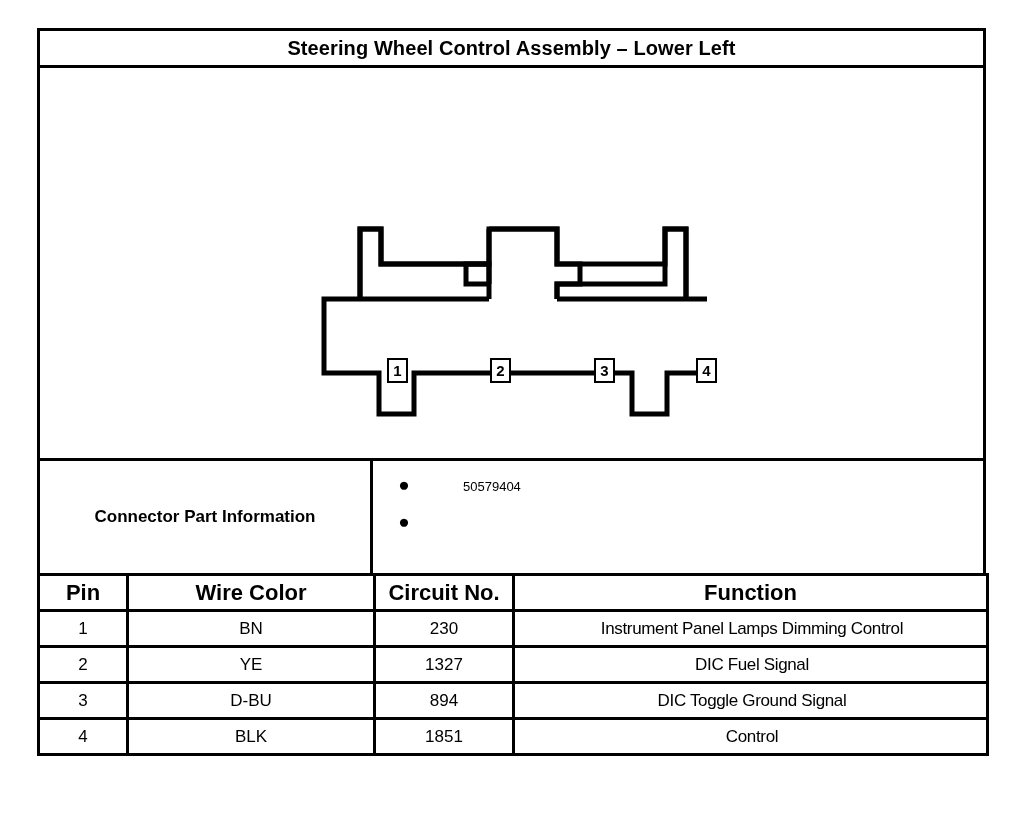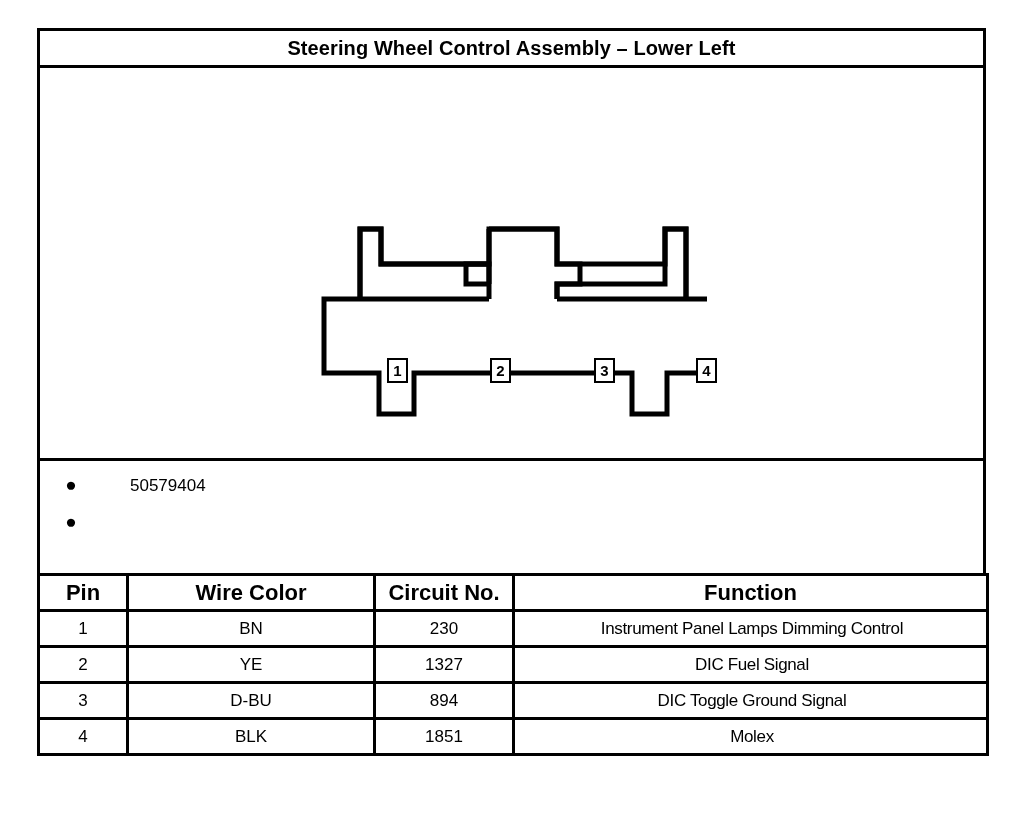--- a/index.html
+++ b/index.html
@@ -113,21 +113,21 @@
   }
   .bullet-dot {
     width: 46px;
     text-align: center;
     font-size: 19px;
     line-height: 1;
     padding-left: 16px;
     box-sizing: border-box;
   }
   .bullet-text {
-    font-size: 17px;
+    font-size: 13px;
     padding-left: 44px;
     white-space: nowrap;
   }
 
   
   .pin-table {
     position: absolute;
     left: 0;
     top: 545px;
     width: 949px;
@@ -227,20 +227,21 @@
     </div>
     <div class="pin-box" style="left:554px; top:290px;">
       <span>3</span>
     </div>
     <div class="pin-box" style="left:656px; top:290px;">
       <span>4</span>
     </div>
   </div>
 
   <div class="part-info">
+    <div class="part-info-label">Connector Part Information</div>
     <div class="part-info-body">
       <div class="bullet-row">
         <span class="bullet-dot">●</span>
         <span class="bullet-text">50579404</span>
       </div>
       <div class="bullet-row">
         <span class="bullet-dot">●</span>
       </div>
     </div>
   </div>
@@ -270,18 +271,18 @@
       <tr>
         <td>3</td>
         <td>D-BU</td>
         <td>894</td>
         <td class="fn-cell">DIC Toggle Ground Signal</td>
       </tr>
       <tr>
         <td>4</td>
         <td>BLK</td>
         <td>1851</td>
-        <td class="fn-cell">Molex</td>
+        <td class="fn-cell">Control</td>
       </tr>
     </tbody>
   </table>
 
 </div>
 
 </body></html>

